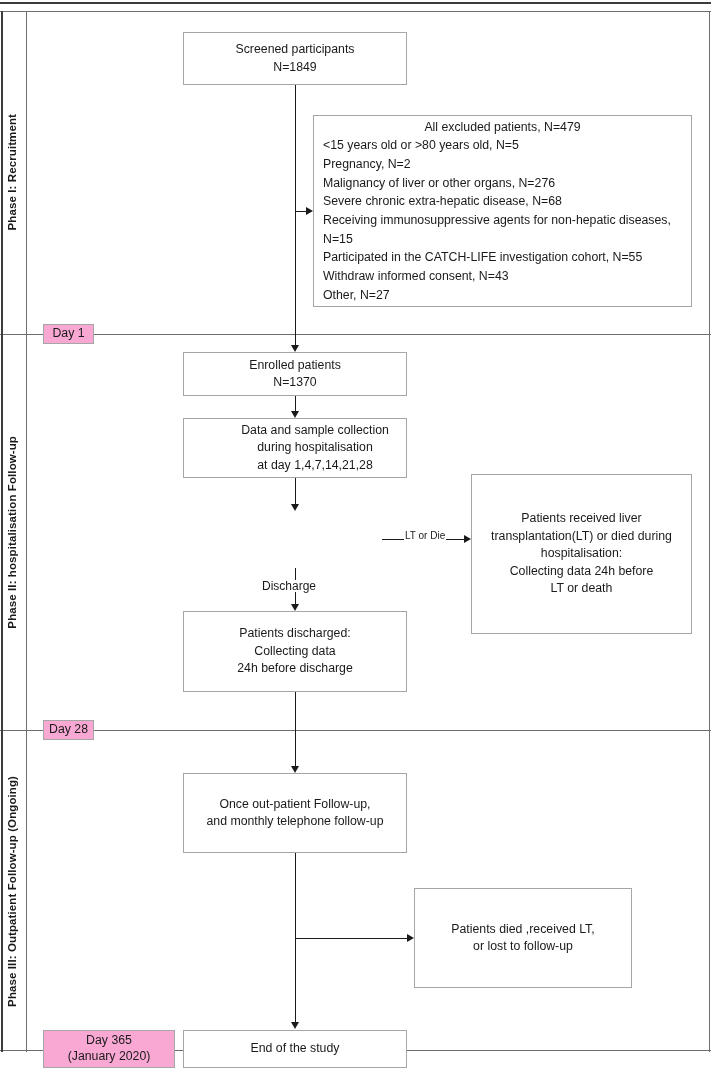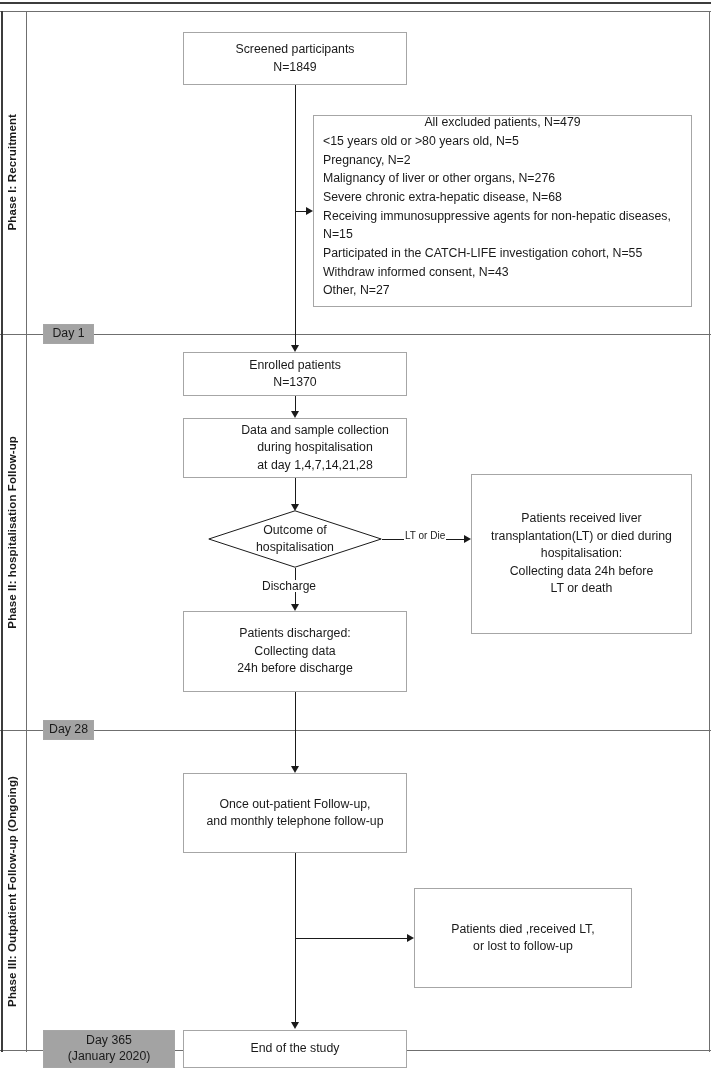--- a/index.html
+++ b/index.html
@@ -59,37 +59,37 @@
     align-items: center;
     justify-content: center;
     text-align: center;
     font-size: 12.3px;
     color: #1a1a1a;
     line-height: 1.42;
     padding: 2px 4px;
   }
   .box.left-align {
     text-align: left;
-    align-items: flex-end;
+    align-items: center;
     justify-content: flex-start;
     padding: 6px 9px;
     line-height: 1.52;
   }
   .box .hdr {
     display: block;
     text-align: center;
     width: 100%;
   }
 
   
   .day-box {
     position: absolute;
     box-sizing: border-box;
     border: 1px solid #a6a6a6;
-    background: #a3a3a3;
+    background: #f9a8d4;
     display: flex;
     align-items: center;
     justify-content: center;
     text-align: center;
     font-size: 12.3px;
     color: #1a1a1a;
     line-height: 1.3;
     z-index: 5;
   }
 
@@ -215,31 +215,20 @@
     <div>
       <span>Data and sample collection</span><br>
       <span>during hospitalisation</span><br>
       <span>at day 1,4,7,14,21,28</span>
     </div>
   </div>
 
   <div class="conn v" style="left:295px; top:478px; height:26px;"></div>
   <div class="arrow-down" style="left:291px; top:504px;"></div>
 
-  <div class="diamond-wrap" style="left:208px; top:510px; width:174px; height:58px;">
-    <svg width="174" height="58" viewBox="0 0 174 58">
-      <polygon points="87,0.8 173.2,29 87,57.2 0.8,29" fill="#ffffff" stroke="#1a1a1a" stroke-width="1"></polygon>
-    </svg>
-    <div class="diamond-text">
-      <div>
-        <span>Outcome of</span><br>
-        <span>hospitalisation</span>
-      </div>
-    </div>
-  </div>
 
   <div class="conn h" style="left:382px; top:539px; width:82px;"></div>
   <div class="edge-label" style="left:404px; top:531px;">LT or Die</div>
   <div class="arrow-right" style="left:464px; top:535px;"></div>
 
   <div class="box" style="left:471px; top:474px; width:221px; height:160px;">
     <div>
       <span>Patients received liver</span><br>
       <span>transplantation(LT) or died during</span><br>
       <span>hospitalisation:</span><br>

